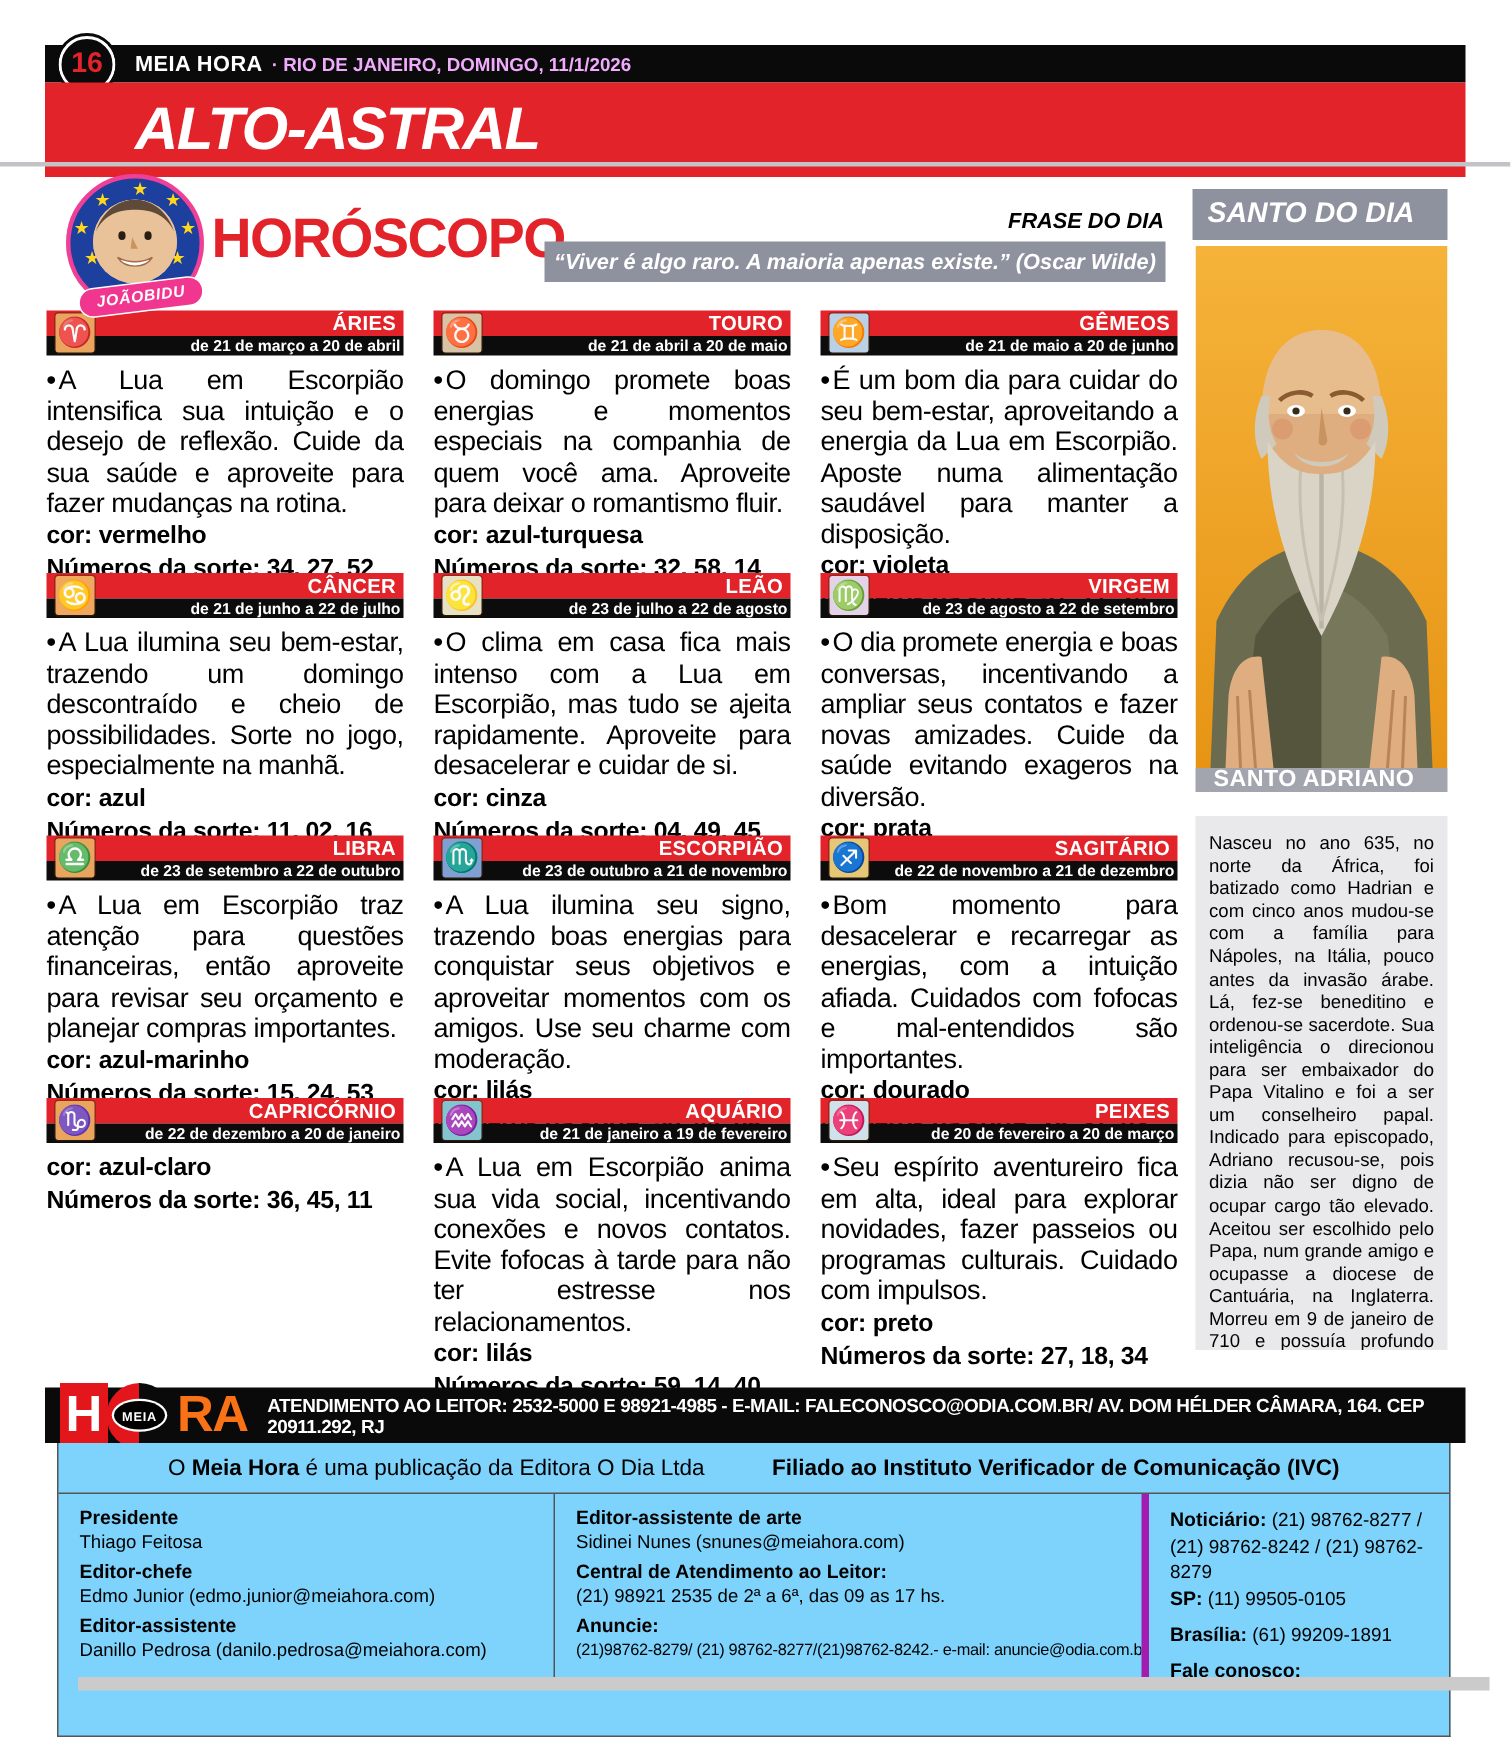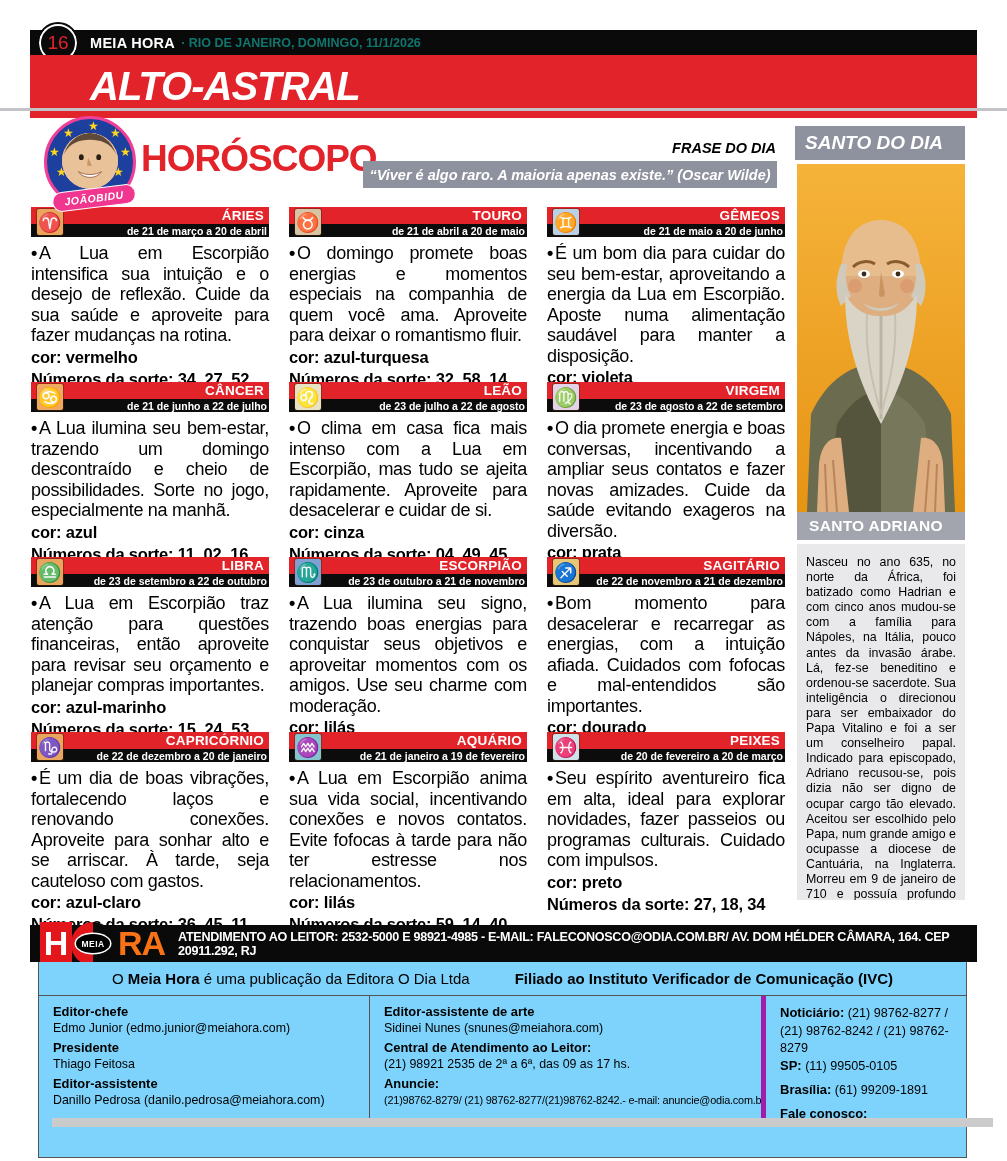--- a/index.html
+++ b/index.html
@@ -5,23 +5,23 @@
   html,body{margin:0;padding:0;}
   body{width:1007px;height:1161px;position:relative;background:#fff;
        font-family:"Liberation Sans",sans-serif;color:#000;overflow:hidden;}
 
   
   .topbar{position:absolute;left:30px;right:30px;top:30px;height:25px;background:#0a0a0a;
           display:flex;align-items:center;padding-left:60px;box-sizing:border-box;}
   .page-badge{position:absolute;left:9px;top:-6px;width:34px;height:34px;border-radius:50%;
           background:#0a0a0a;border:2.5px solid #fff;outline:2.5px solid #0a0a0a;
           display:flex;align-items:center;justify-content:center;
-          color:#e2232a;font-weight:400;font-size:19px;}
+          color:#e2232a;font-weight:700;font-size:19px;}
   .mh-name{color:#fff;font-weight:900;font-size:14.5px;letter-spacing:.3px;}
-  .dateline{color:#0f766e;font-weight:bold;font-size:12.5px;margin-left:6px;}
+  .dateline{color:#f0abfc;font-weight:bold;font-size:12.5px;margin-left:6px;}
   .redbar{position:absolute;left:30px;right:30px;top:55px;height:63px;background:#e2232a;
           display:flex;align-items:center;}
   .section-title{color:#fff;font-style:italic;font-weight:900;font-size:40px;
           margin-left:60px;letter-spacing:-1px;}
   .gray-rule{position:absolute;left:0;right:0;top:108px;height:3px;background:#c3c3c7;}
 
   
   .bidu{position:absolute;left:44px;top:116px;width:92px;height:92px;z-index:5;}
   .bidu-outer{width:92px;height:92px;border-radius:50%;background:#1d3f9e;
           border:3px solid #ef3f96;box-sizing:border-box;position:relative;}
@@ -57,21 +57,21 @@
           letter-spacing:-.3px;}
   .sign-text::before{content:"•";font-weight:bold;margin-right:2px;}
   .sign-meta{margin:1px 0 0;font-weight:bold;font-size:16.5px;line-height:21px;
           letter-spacing:-.2px;}
 
   
   .santo-head{position:absolute;left:795px;width:170px;top:126px;height:34px;background:#8e919e;
           color:#fff;font-style:italic;font-weight:900;font-size:19px;display:flex;
           align-items:center;padding-left:10px;box-sizing:border-box;}
   .santo-img{position:absolute;left:797px;top:164px;width:168px;height:348px;}
-  .santo-name{position:absolute;left:797px;top:512px;width:168px;height:28px;background:#a3a5ae;
+  .santo-name{position:absolute;left:797px;top:512px;width:168px;height:16px;background:#a3a5ae;
           color:#fff;font-weight:bold;font-size:15.5px;display:flex;align-items:center;
           padding-left:12px;box-sizing:border-box;letter-spacing:.3px;}
   .santo-bio{position:absolute;left:797px;top:544px;width:168px;height:356px;background:#e9e9ec;
           box-sizing:border-box;padding:11px 9px;font-size:12.4px;line-height:15.1px;
           text-align:justify;overflow:hidden;}
 
   
   .fbar{position:absolute;left:30px;right:30px;top:925px;height:37px;background:#0a0a0a;
           display:flex;align-items:center;padding-left:10px;box-sizing:border-box;}
   .flogo{display:flex;align-items:center;height:44px;}
@@ -322,21 +322,20 @@
   <div class="card">
     <div class="card-head">
       <div class="bar-red">
           <span class="sign-name">CAPRICÓRNIO</span>
         </div>
       <div class="bar-black">
           <span class="sign-dates">de 22 de dezembro a 20 de janeiro</span>
         </div>
       <span class="sign-icon" style="background:#e9a55e;color:#ffffff">♑</span>
     </div>
-    <p class="sign-text">É um dia de boas vibrações, fortalecendo laços e renovando conexões. Aproveite para sonhar alto e se arriscar. À tarde, seja cauteloso com gastos.</p>
     <p class="sign-meta"><span>cor:</span> <span>azul-claro</span></p>
     <p class="sign-meta"><span>Números da sorte:</span> <span>36, 45, 11</span></p>
   </div>
 
   <div class="card">
     <div class="card-head">
       <div class="bar-red">
           <span class="sign-name">AQUÁRIO</span>
         </div>
       <div class="bar-black">
@@ -378,26 +377,26 @@
 </div>
 
 <div class="fbox">
   <div class="fpub">
     <span><span>O</span> <b>Meia Hora</b> <span>é uma publicação da Editora O Dia Ltda</span></span>
     <b>Filiado ao Instituto Verificador de Comunicação (IVC)</b>
   </div>
   <div class="fcols">
     <div class="fcol fcol1">
       <div class="entry">
+        <div class="entry-title">Presidente</div>
+        <div class="entry-text">Thiago Feitosa</div>
+      </div>
+      <div class="entry">
         <div class="entry-title">Editor-chefe</div>
         <div class="entry-text">Edmo Junior (edmo.junior@meiahora.com)</div>
-      </div>
-      <div class="entry">
-        <div class="entry-title">Presidente</div>
-        <div class="entry-text">Thiago Feitosa</div>
       </div>
       <div class="entry">
         <div class="entry-title">Editor-assistente</div>
         <div class="entry-text">Danillo Pedrosa (danilo.pedrosa@meiahora.com)</div>
       </div>
     </div>
     <div class="fcol fcol2">
       <div class="entry">
         <div class="entry-title">Editor-assistente de arte</div>
         <div class="entry-text">Sidinei Nunes (snunes@meiahora.com)</div>

